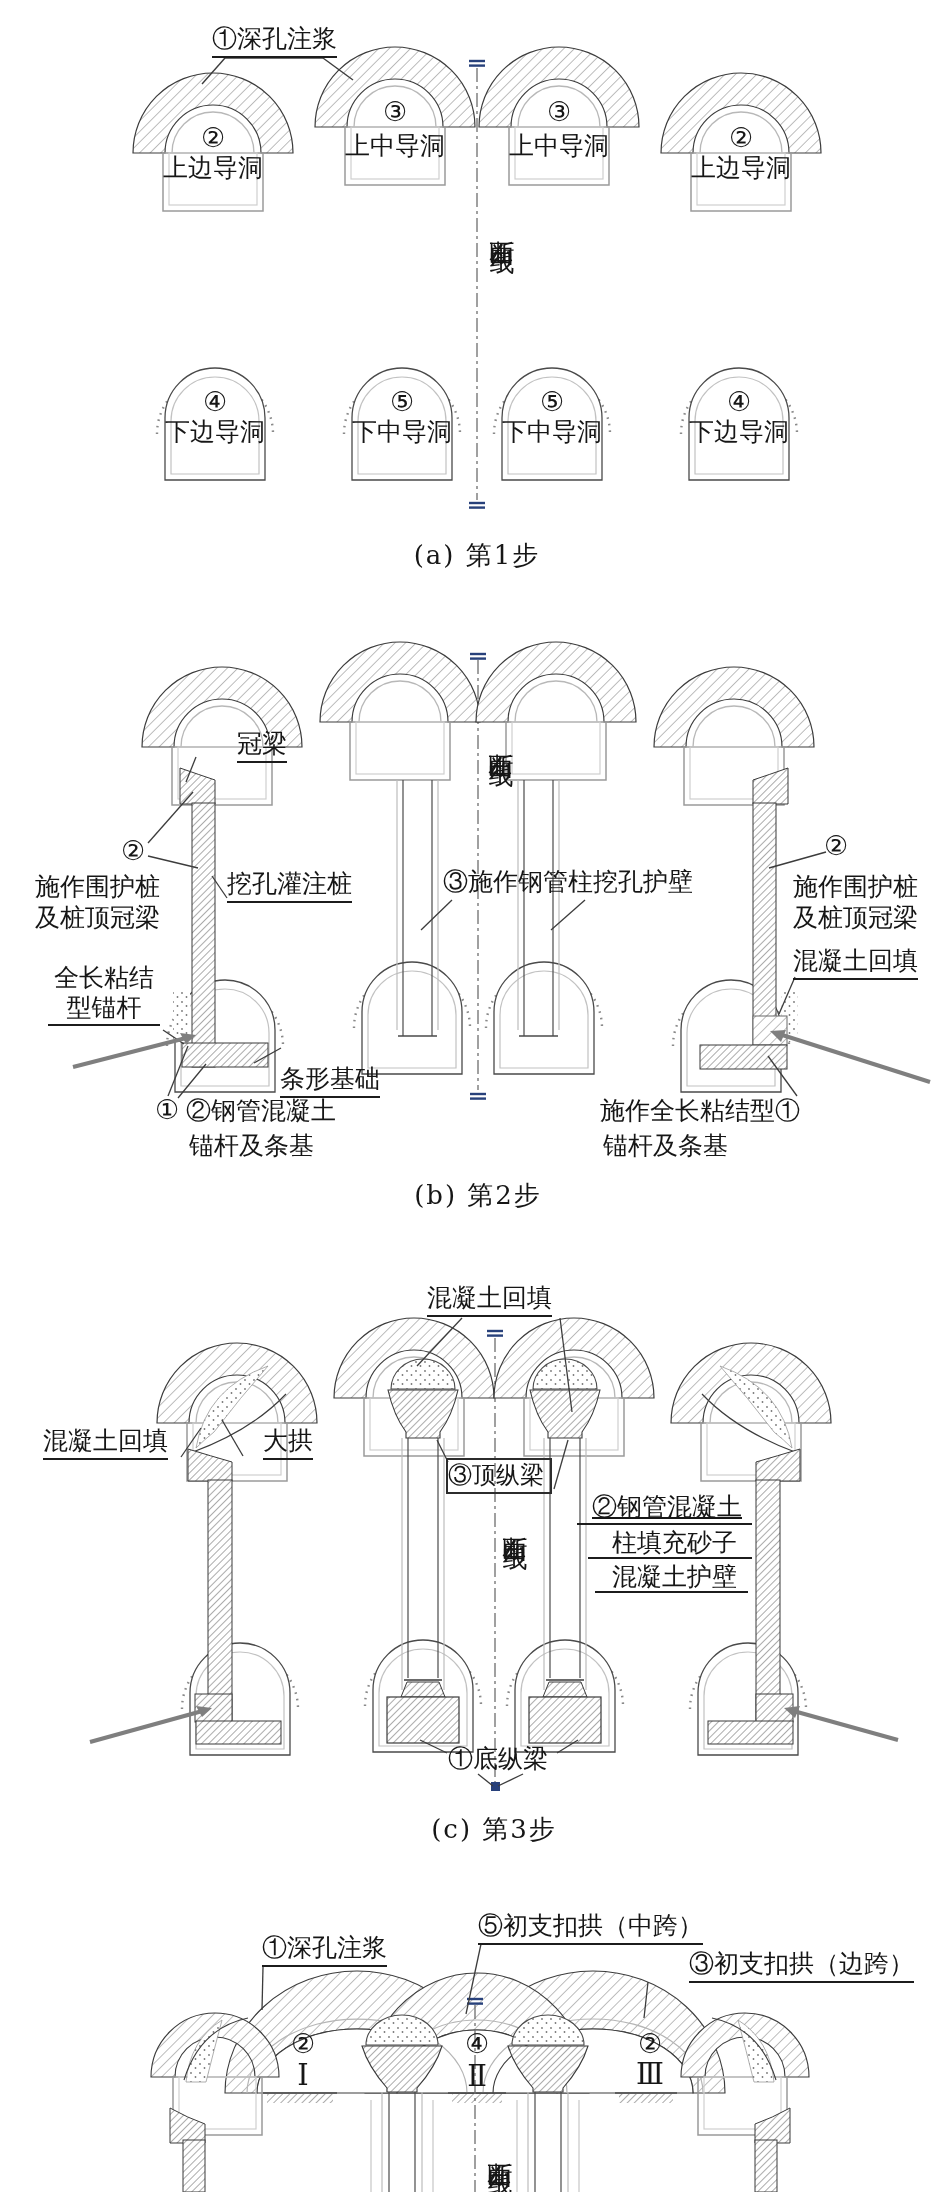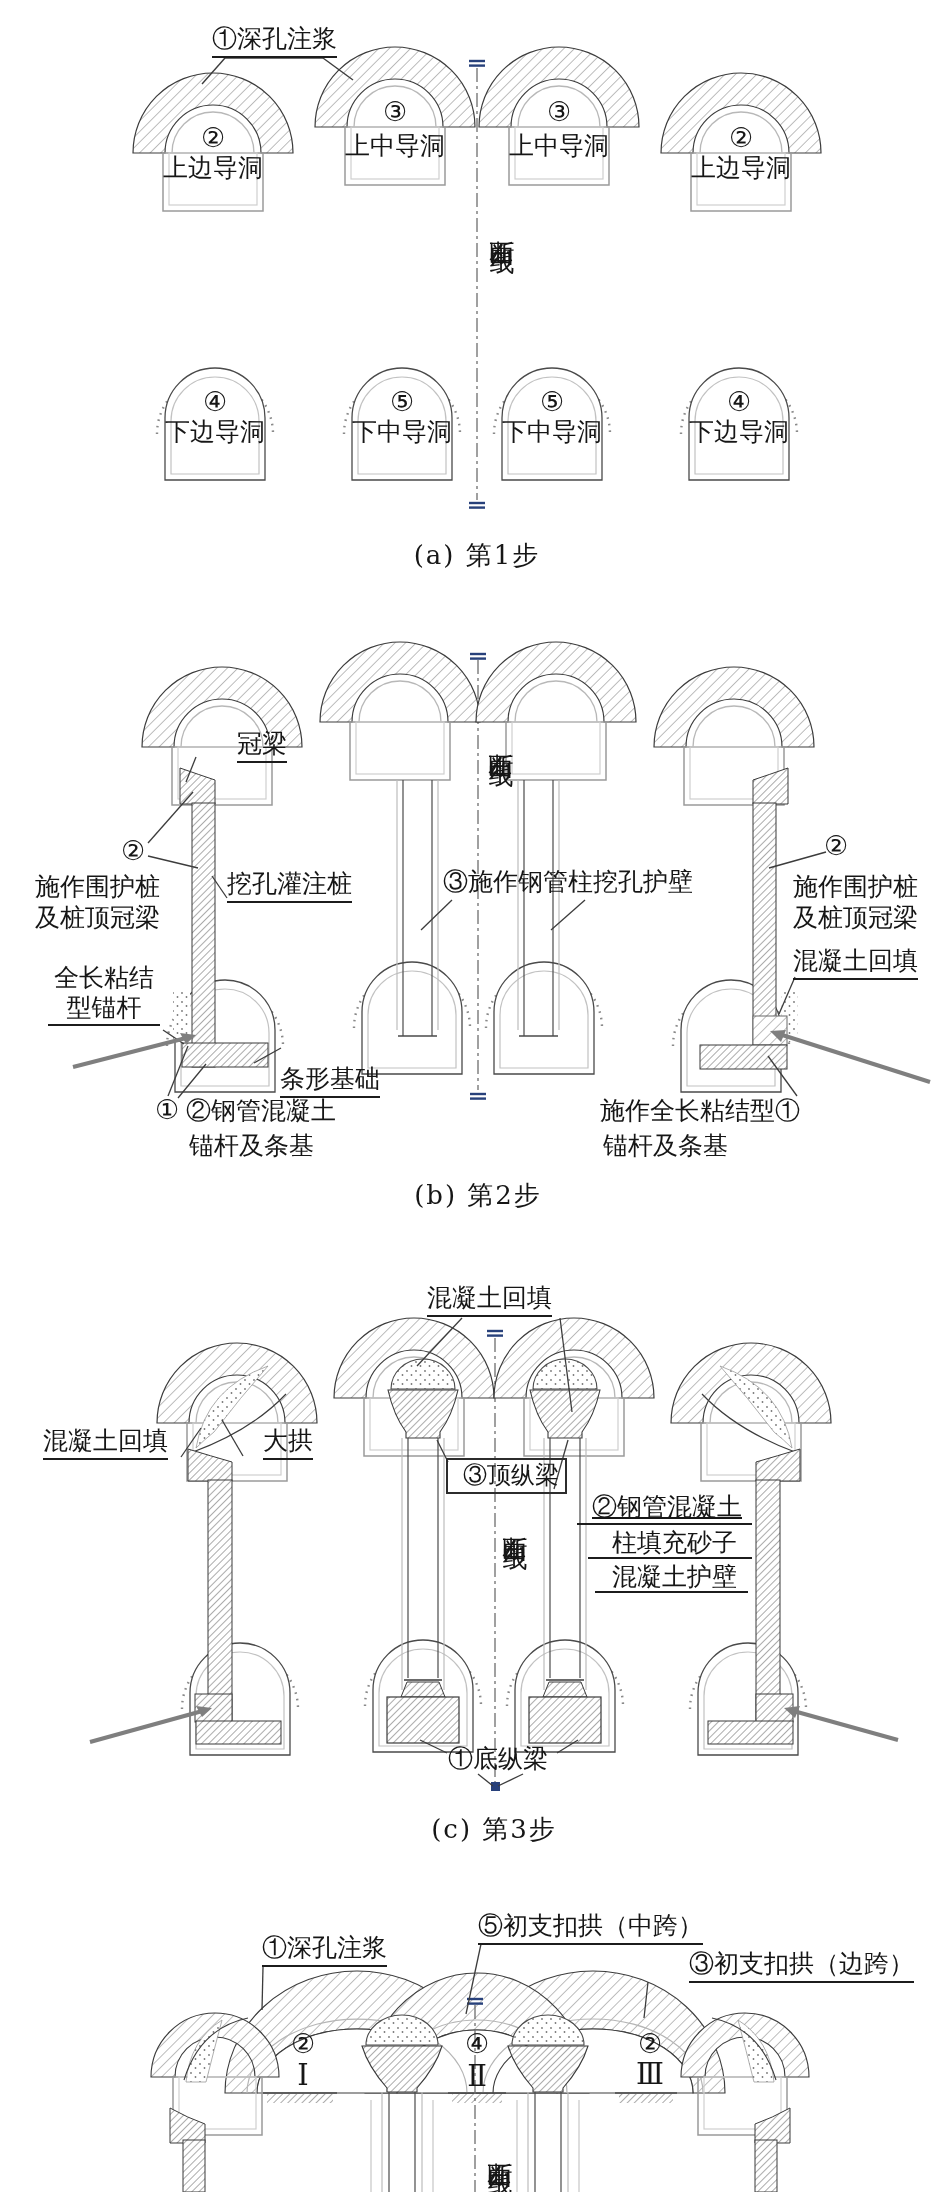--- a/index.html
+++ b/index.html
@@ -6,21 +6,21 @@
   #canvas{position:relative;width:932px;height:2192px;background:#fff;overflow:hidden;
           font-family:"DejaVu Serif","Liberation Serif",serif;color:#161616;}
   #lineart{position:absolute;left:0;top:0;}
   .lbl{position:absolute;font-size:25px;line-height:1.18;white-space:nowrap;color:#161616;}
   .c{transform:translateX(-50%);text-align:center;}
   .u{border-bottom:2px solid #1c1c1c;padding-bottom:2px;}
   .vtext{writing-mode:vertical-rl;text-orientation:upright;letter-spacing:3px;}
   .cap{font-size:26px;letter-spacing:2px;}
   .num{font-size:27px;}
   .roman{font-size:29px;}
-  .boxed{border:2px solid #2c2c2c;padding:1px 6px 3px 15px;}
+  .boxed{border:2px solid #2c2c2c;padding:1px 6px 3px 0;}
 </style>
 </head>
 <body>
 
 <div id="canvas">
 
 <svg id="lineart" width="932" height="2192" viewBox="0 0 932 2192">
   <defs>
     <pattern id="hA" width="7.5" height="7.5" patternUnits="userSpaceOnUse" patternTransform="rotate(-45)">
       <rect width="7.5" height="7.5" fill="#ffffff"></rect>

